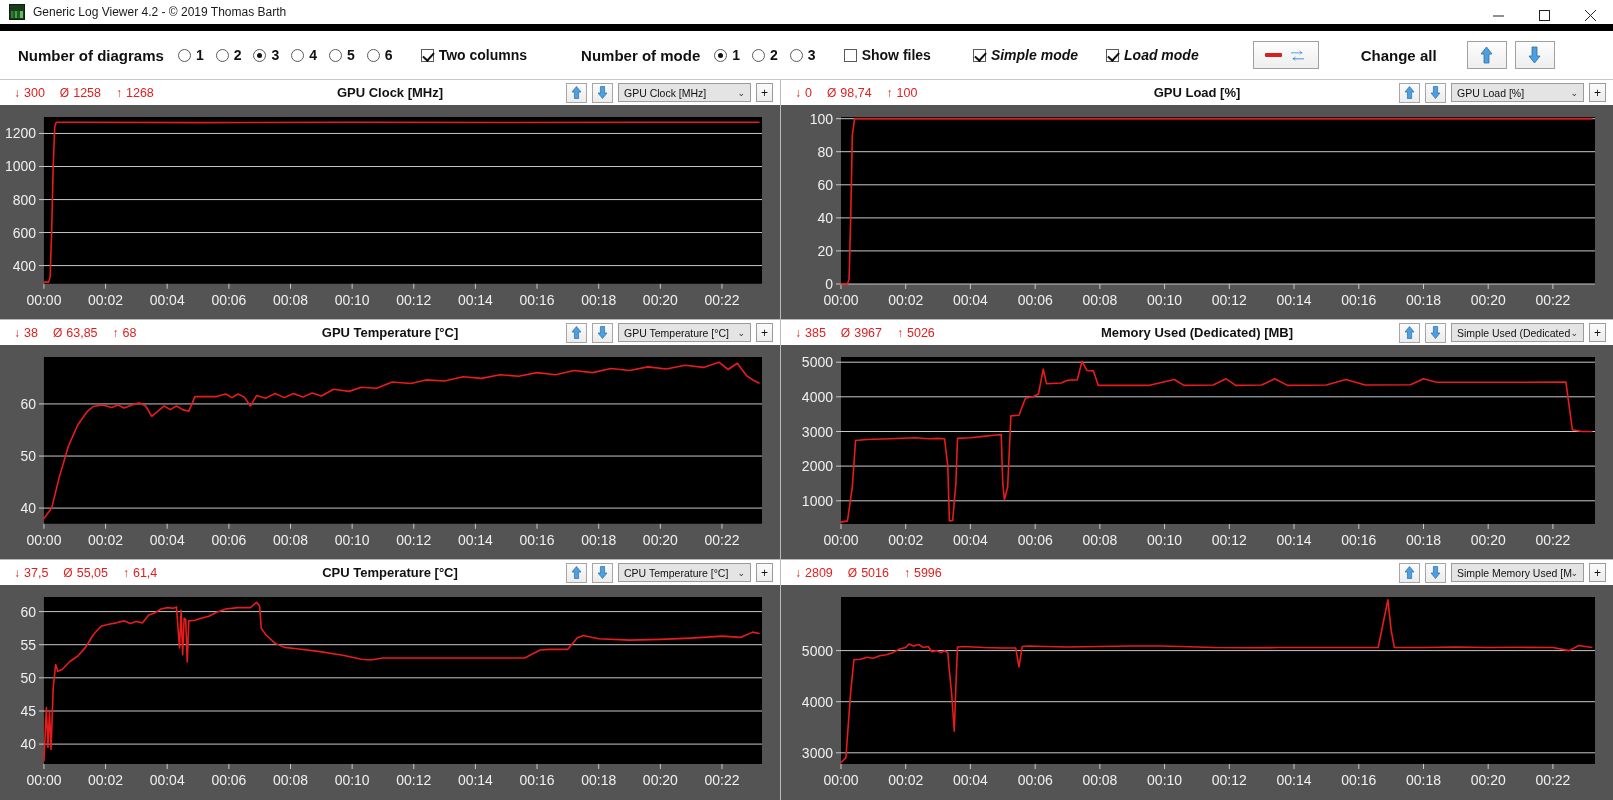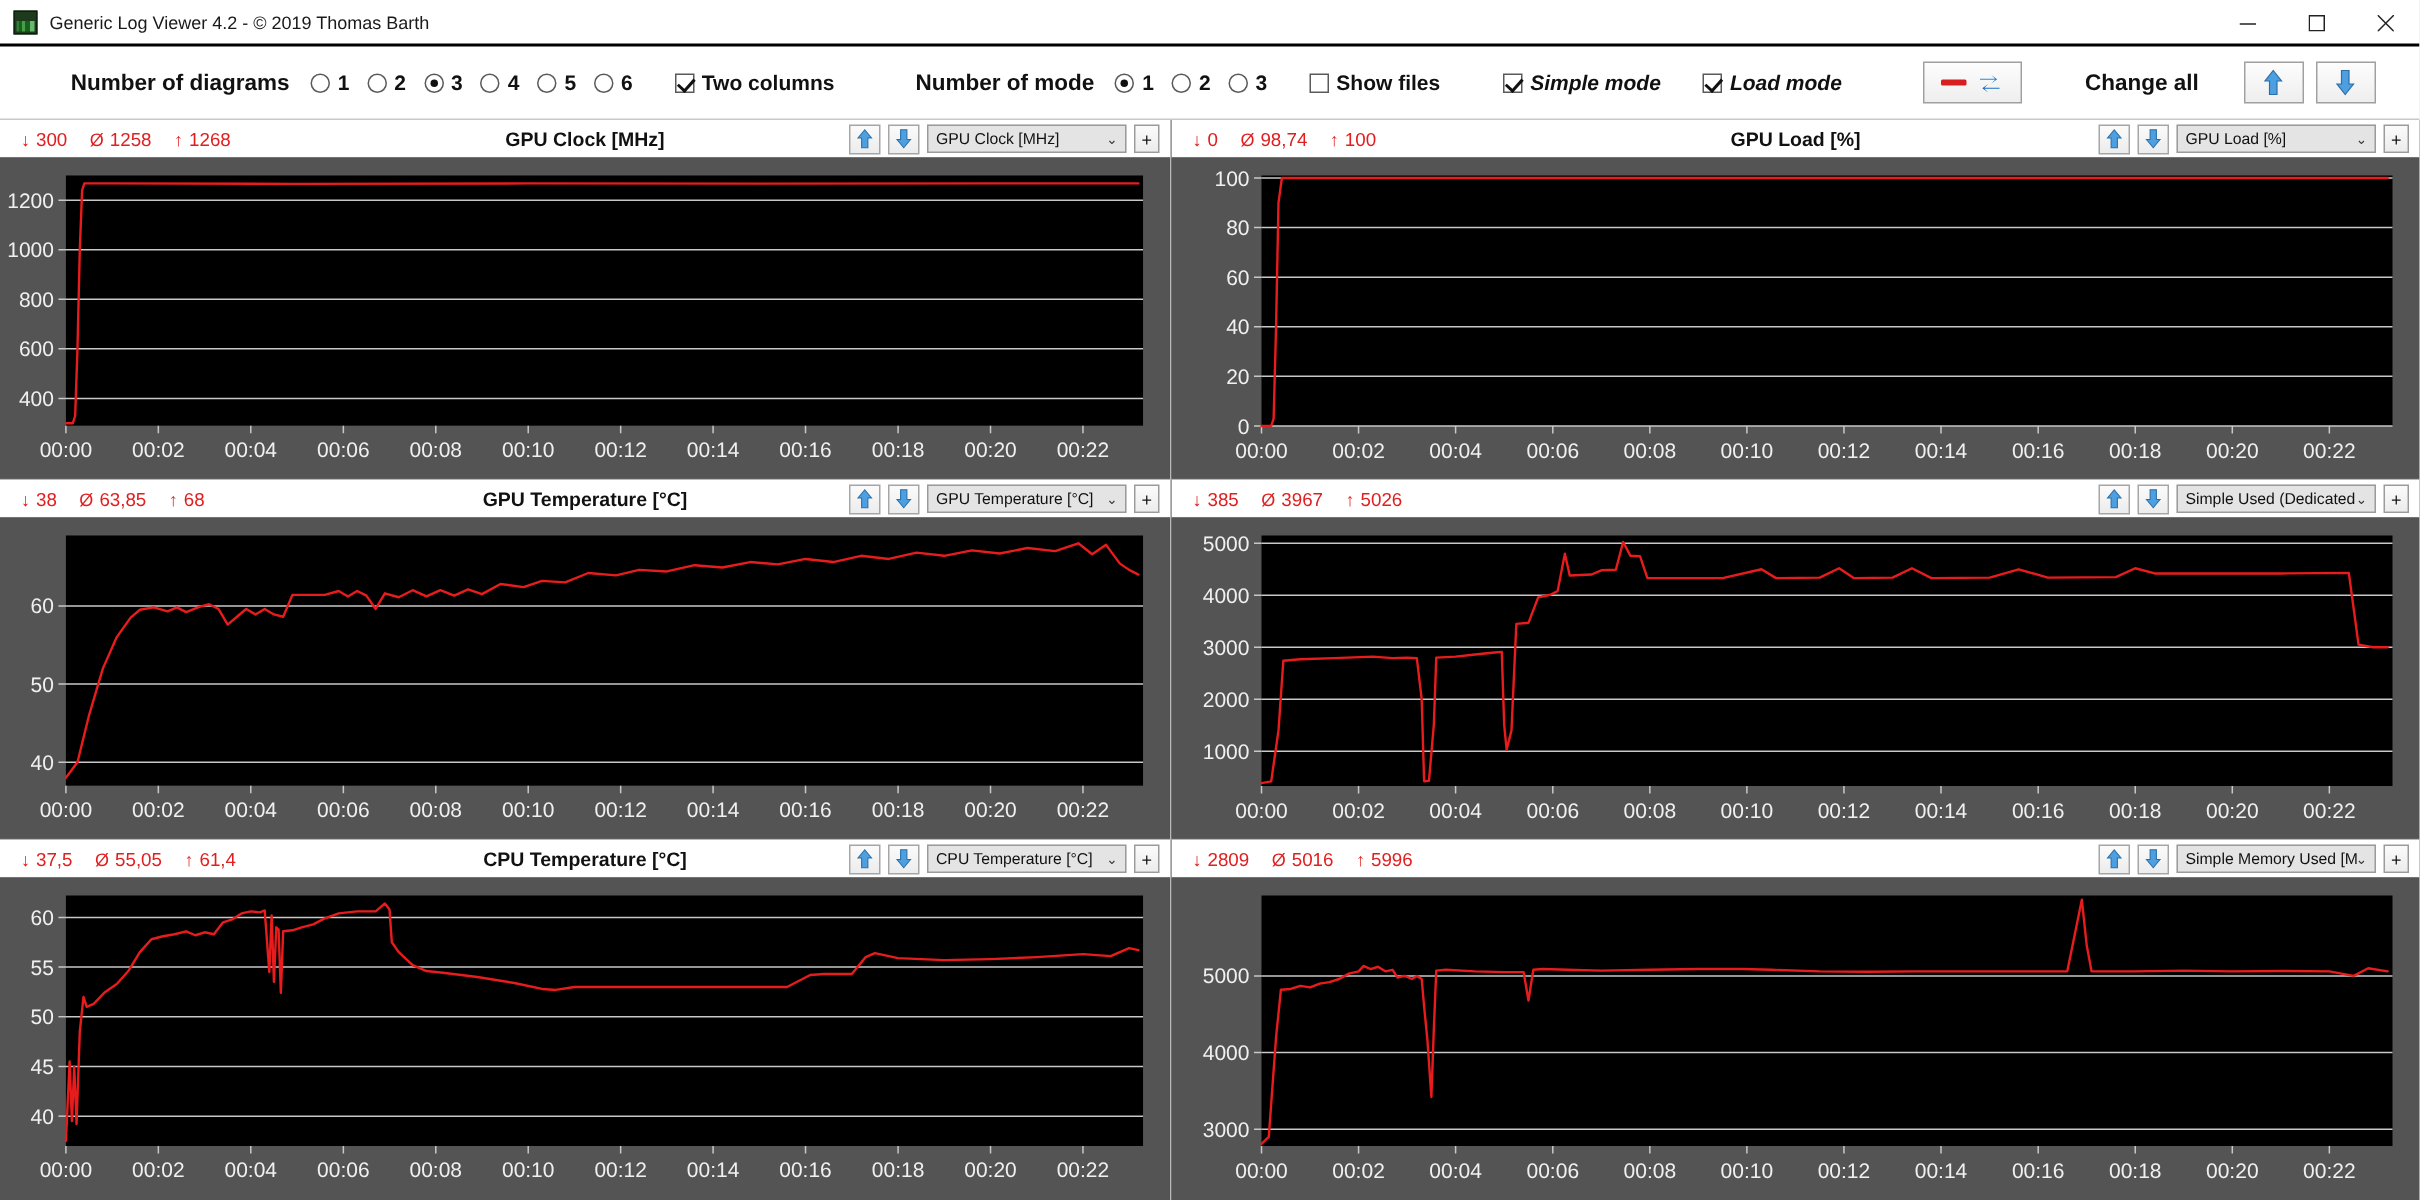--- a/index.html
+++ b/index.html
@@ -8,21 +8,21 @@
     width: 1613px; height: 800px;
     overflow: hidden;
     font-family: "Liberation Sans", sans-serif;
     background: #ffffff;
   }
 
   
   .titlebar {
     height: 31px;
     background: #ffffff;
-    border-bottom: 2px solid #000000;
+    border-bottom: 7px solid #000000;
     display: flex;
     align-items: center;
     position: relative;
   }
   .titlebar .app-icon {
     width: 16px; height: 16px;
     margin-left: 9px; margin-right: 8px;
     background: #1d3a1d;
     border: 1px solid #0d1f0d;
     position: relative;
@@ -52,21 +52,20 @@
 
   
   .toolbar {
     height: 49px;
     background: #ffffff;
     display: flex;
     align-items: center;
     padding-left: 18px;
     border-bottom: 1px solid #c8c8c8;
     white-space: nowrap;
-    justify-content: center;
   }
   .tb-label {
     font-size: 15px;
     font-weight: bold;
     color: #111;
     margin-right: 14px;
   }
   .radio-group { display: flex; align-items: center; }
   .radio-item {
     display: flex; align-items: center;
@@ -594,20 +593,21 @@
           </span>
           <span class="grp">
             <span class="sym">Ø</span>
             <span>3967</span>
           </span>
           <span class="grp">
             <span class="sym">↑</span>
             <span>5026</span>
           </span>
         </div>
+        <div class="chart-title"><span class="chart-title-inner">Memory Used (Dedicated) [MB]</span></div>
         <div class="head-ctrls">
           <div class="mini-btn">
             <svg width="11" height="15" viewBox="0 0 11 15">
               <path d="M5.5 1.5 L10 7 H7.6 V13.5 H3.4 V7 H1 Z" fill="#4d9fe0" stroke="#2b6fa8" stroke-width="0.7"></path>
             </svg>
           </div>
           <div class="mini-btn">
             <svg width="11" height="15" viewBox="0 0 11 15">
               <path d="M5.5 13.5 L10 8 H7.6 V1.5 H3.4 V8 H1 Z" fill="#4d9fe0" stroke="#2b6fa8" stroke-width="0.7"></path>
             </svg>

